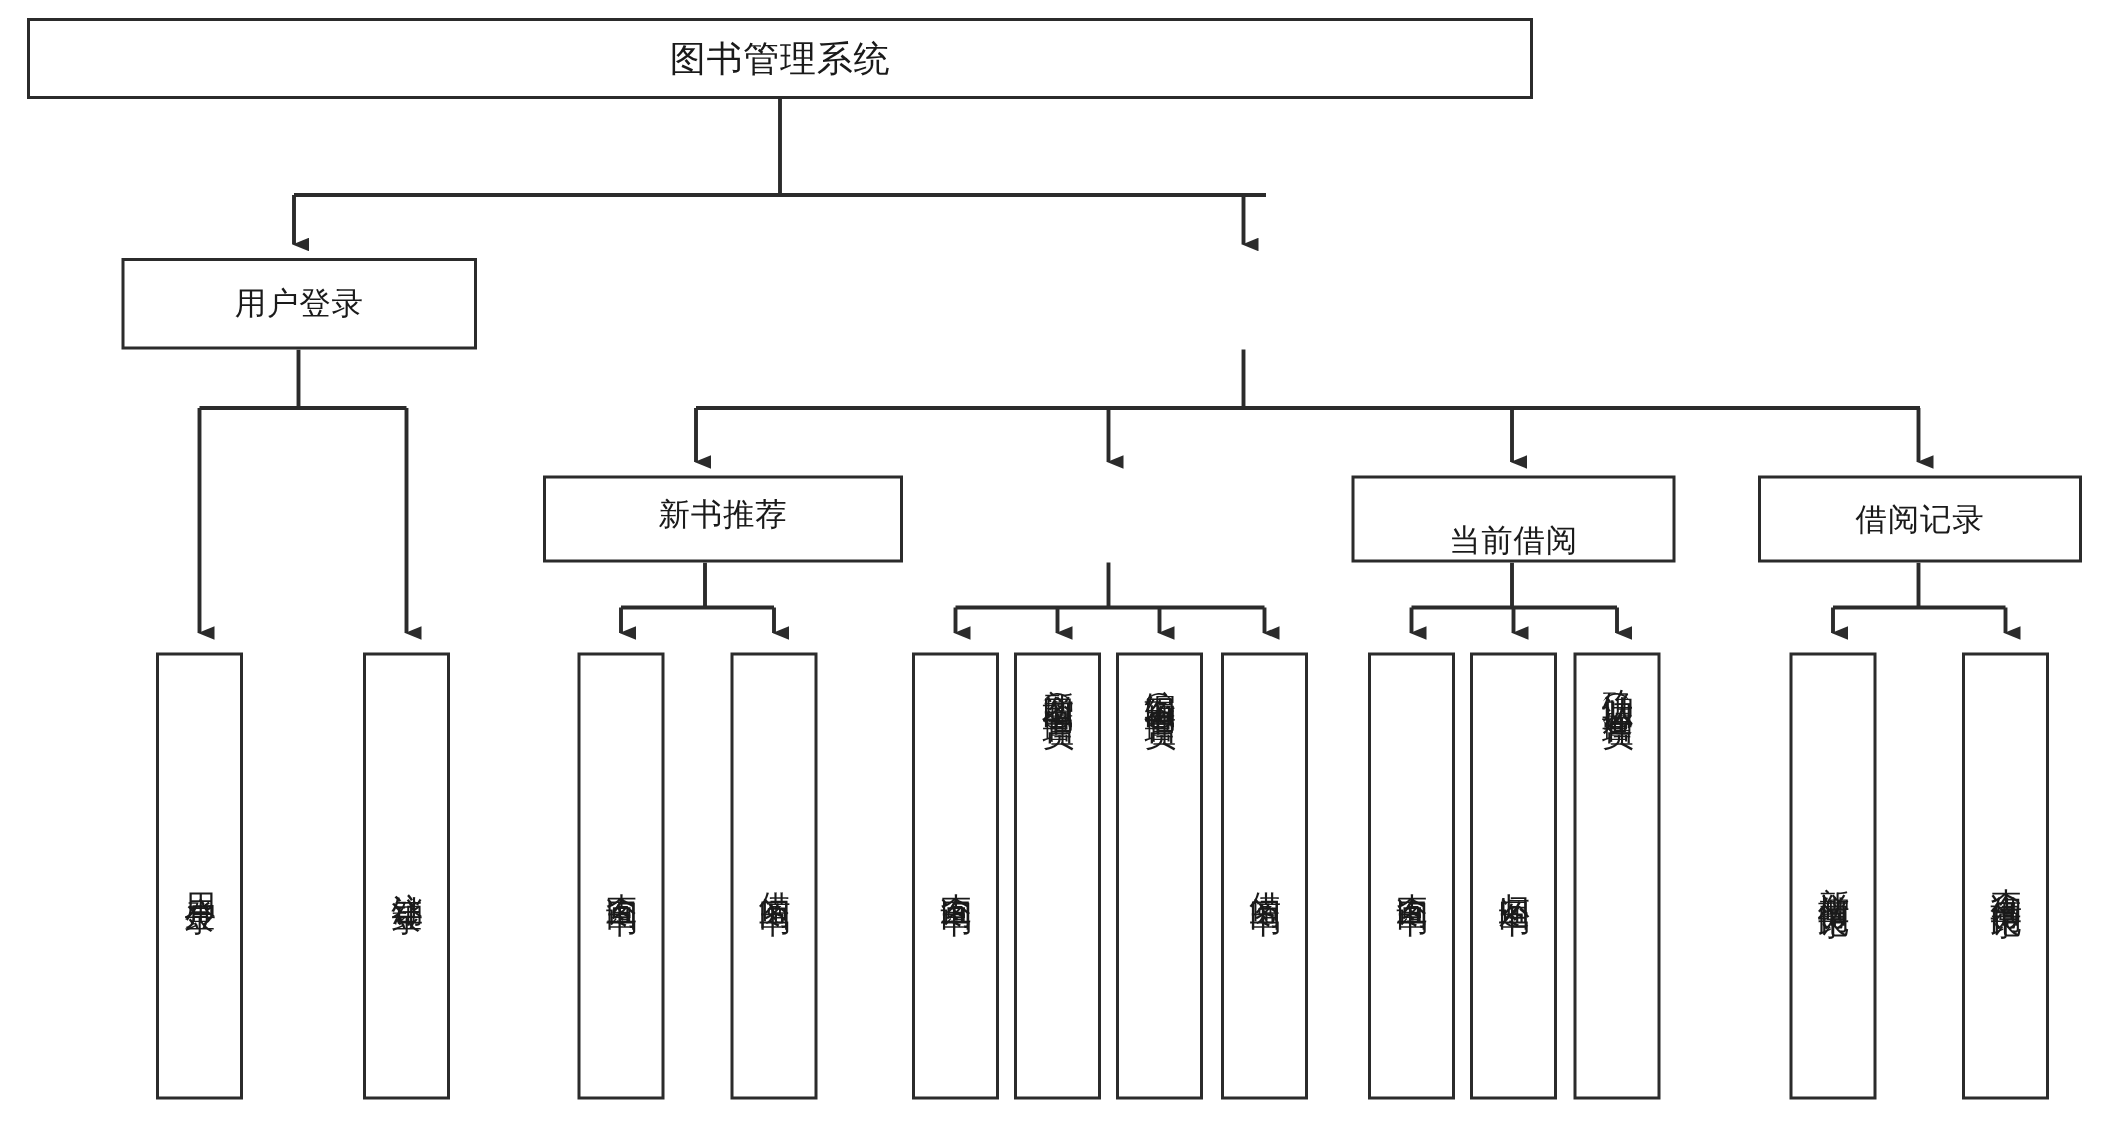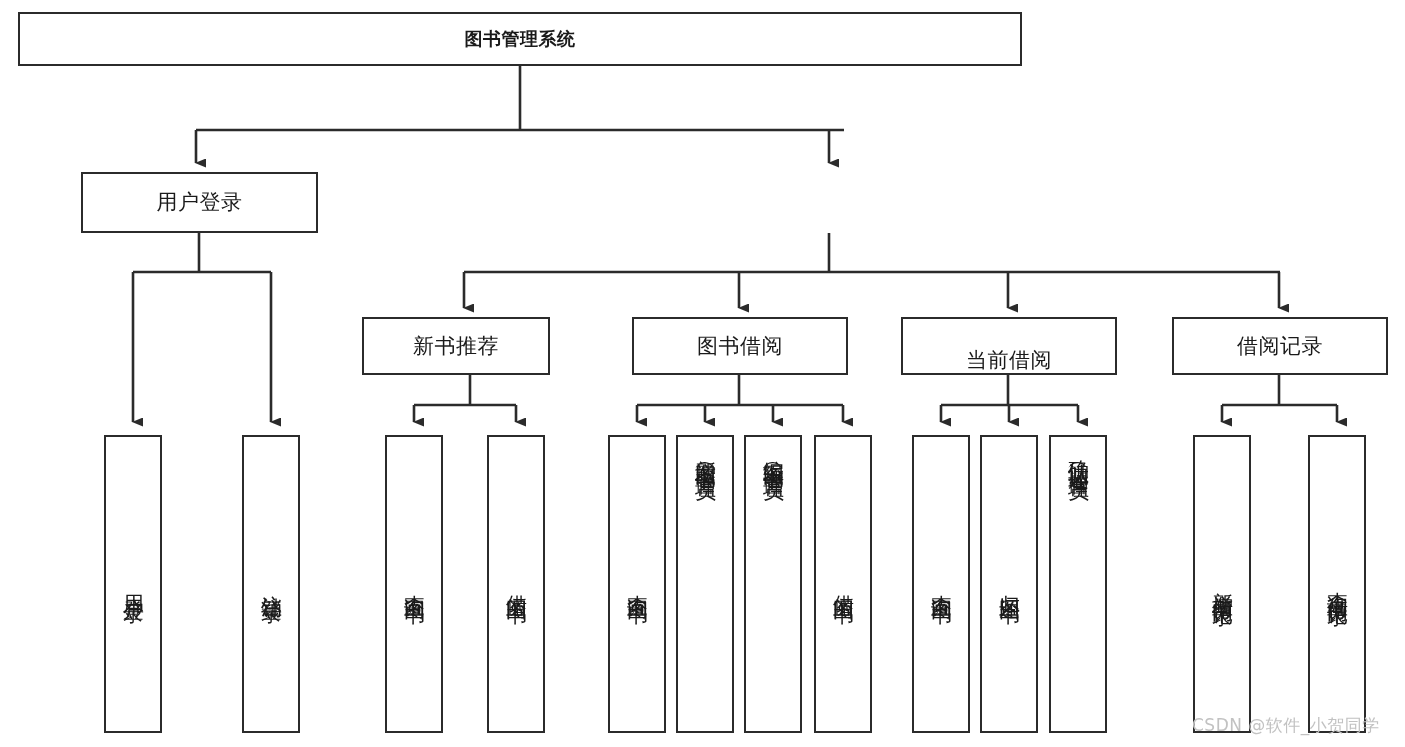--- a/index.html
+++ b/index.html
@@ -43,21 +43,21 @@
   .node-label {
     display: block;
     line-height: 1.18;
     letter-spacing: 0.5px;
   }
   
   .node.horiz .node-label {
     font-size: 21px;
     writing-mode: horizontal-tb;
   }
-  .node.root .node-label { font-size: 18px; font-weight: bold; }
+  .node.root .node-label { font-size: 24px; }
   
   .node.vert {
     align-items: flex-start;
     padding-top: 6px;
   }
   .node.vert .node-label {
     writing-mode: vertical-rl;
     text-orientation: upright;
     font-size: 21px;
     line-height: 1.0;
@@ -132,25 +132,22 @@
   </svg>
 
   <div class="node horiz root" style="left:18px; top:12px; width:1004px; height:54px;">
     <span class="node-label">图书管理系统</span>
   </div>
 
   <div class="node horiz" style="left:81px; top:172px; width:237px; height:61px;">
     <span class="node-label">用户登录</span>
   </div>
 
-  <div class="node horiz" style="left:362px; top:317px; width:188px; height:58px;">
+  <div class="node horiz" style="left:362px; top:317px; width:240px; height:58px;font-family:Liberation Mono, monospace;">
     <span class="node-label">新书推荐</span>
-  </div>
-  <div class="node horiz" style="left:632px; top:317px; width:216px; height:58px;">
-    <span class="node-label">图书借阅</span>
   </div>
   <div class="node horiz" style="left:901px; top:317px; width:216px; height:58px;align-items:flex-end;">
     <span class="node-label">当前借阅</span>
   </div>
   <div class="node horiz" style="left:1172px; top:317px; width:216px; height:58px;">
     <span class="node-label">借阅记录</span>
   </div>
 
   <div class="node vert centered" style="left:104px; top:435px; width:58px; height:298px;">
     <span class="node-label">用户登录</span>
@@ -189,15 +186,14 @@
     <span class="node-label">确认归还（管理员）</span>
   </div>
 
   <div class="node vert centered" style="left:1193px; top:435px; width:58px; height:298px;">
     <span class="node-label">新增借阅记录</span>
   </div>
   <div class="node vert centered" style="left:1308px; top:435px; width:58px; height:298px;">
     <span class="node-label">查询借阅记录</span>
   </div>
 
-  <div class="watermark" style="left:1192px; top:714px;">CSDN @软件_小贺同学</div>
 
 </div>
 
 </body></html>

